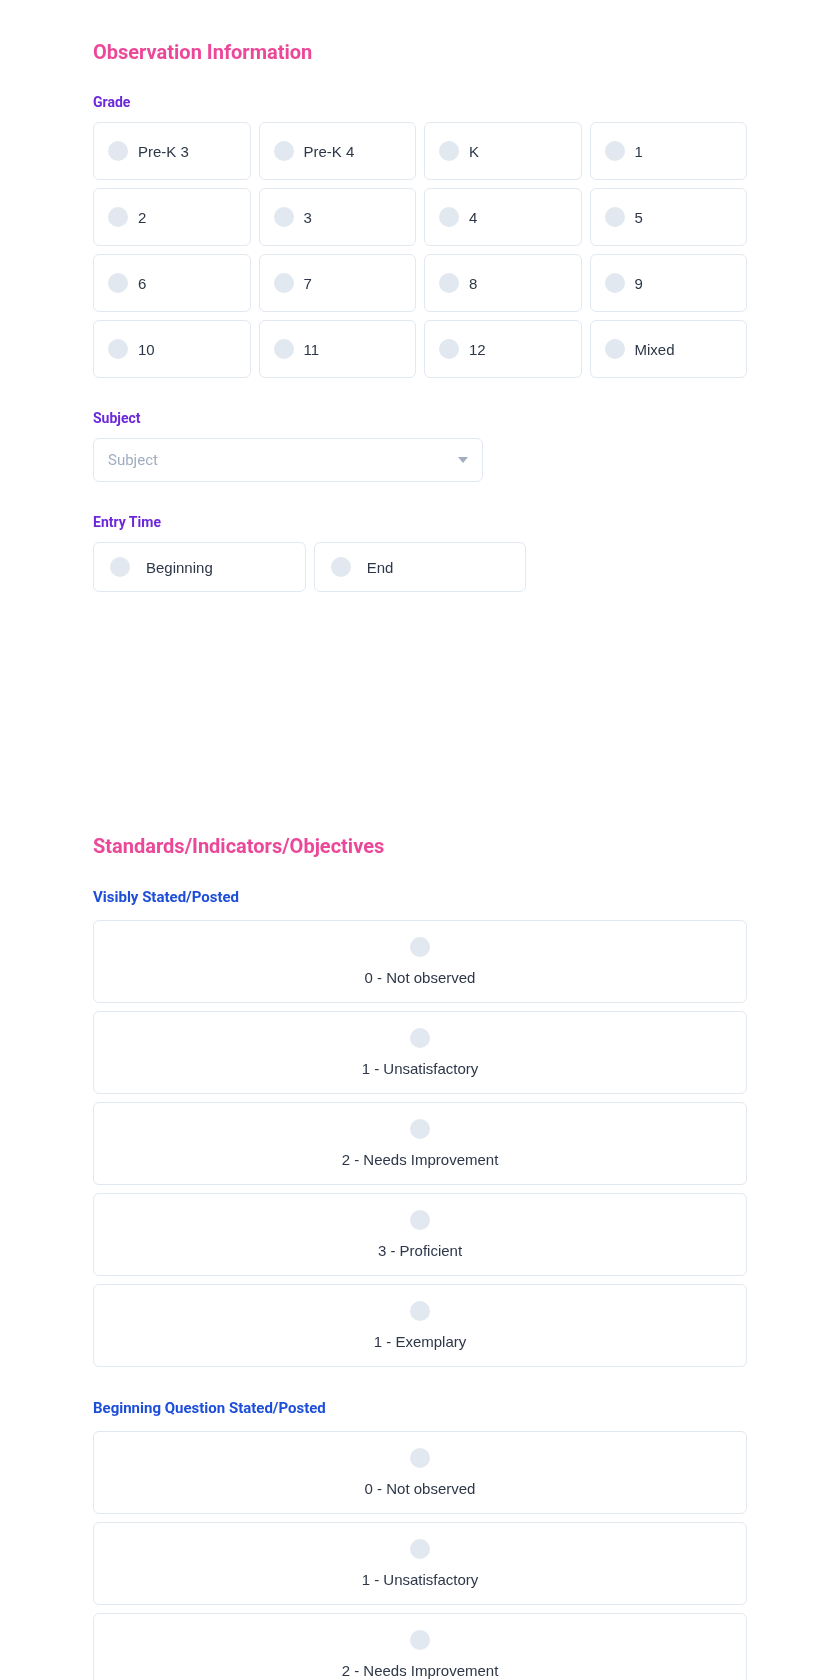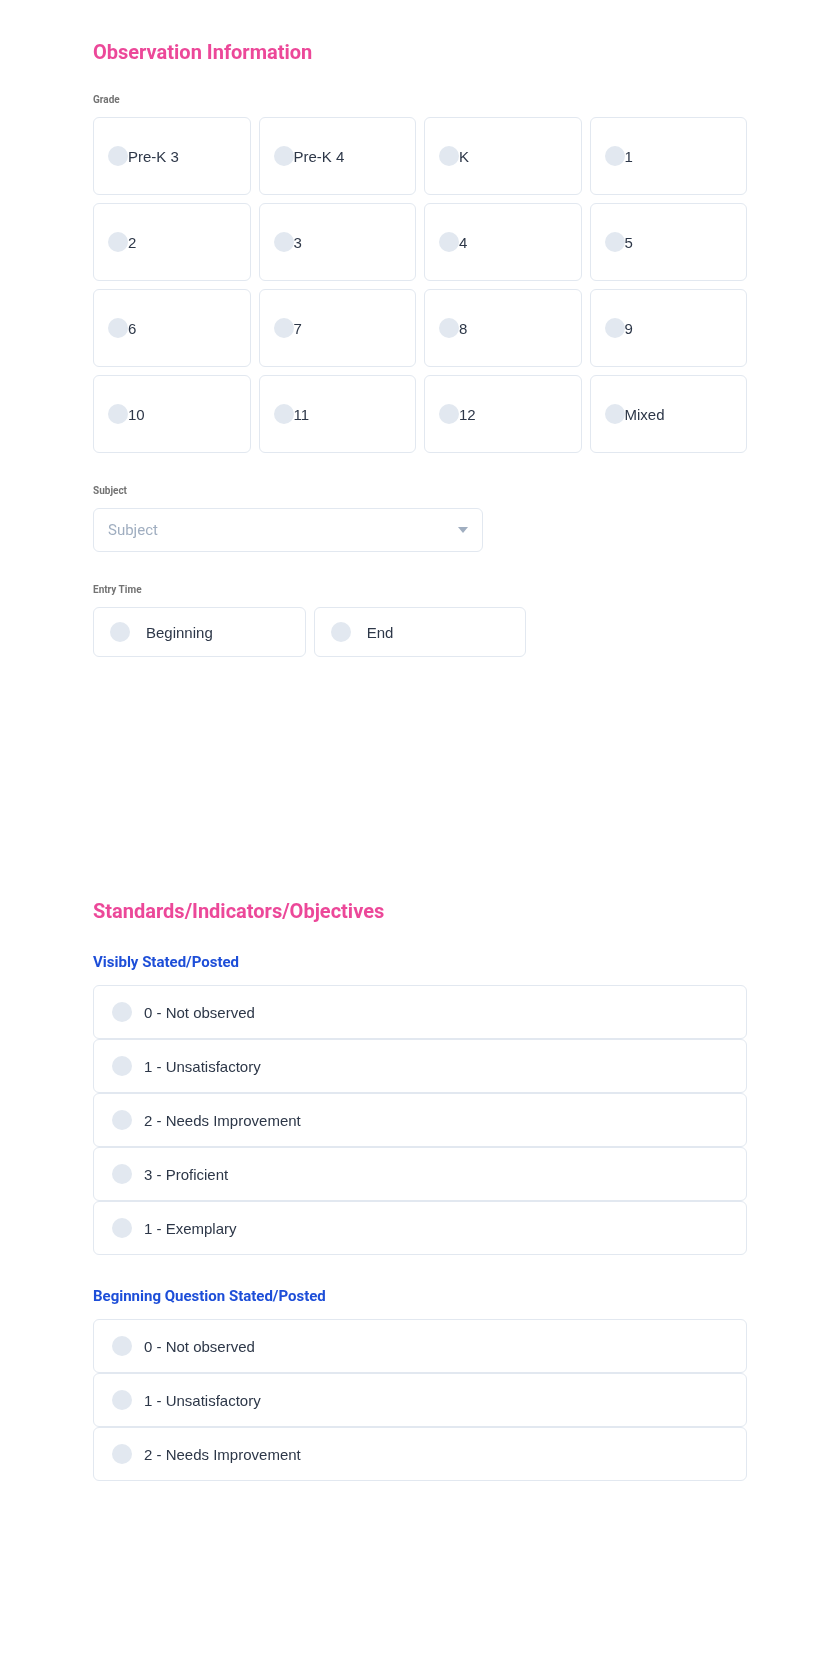--- a/index.html
+++ b/index.html
@@ -21,43 +21,44 @@
     }
 
     .section-title {
       font-size: 20px;
       font-weight: 700;
       color: #ec4899;
       margin-bottom: 30px;
     }
 
     .field-label {
-      font-size: 10px;
+      font-size: 14px;
       font-weight: 700;
-      color: #737373;
+      color: #6d28d9;
       margin-bottom: 12px;
     }
 
     .field-group {
       margin-bottom: 32px;
     }
 
     
     .grade-grid {
       display: grid;
       grid-template-columns: repeat(4, 1fr);
       gap: 8px;
     }
 
     .grade-option {
       display: flex;
       align-items: center;
+      gap: 10px;
       border: 1px solid #e2e8f0;
       border-radius: 6px;
-      padding: 28px 14px;
+      padding: 18px 14px;
       cursor: pointer;
       background: #ffffff;
       font-size: 15px;
       color: #2d3748;
     }
 
     .radio-circle {
       width: 20px;
       height: 20px;
       border-radius: 50%;
@@ -122,21 +123,23 @@
       display: flex;
       align-items: center;
       gap: 12px;
       border: 1px solid #e2e8f0;
       border-radius: 6px;
       padding: 16px 18px;
       cursor: pointer;
       background: #ffffff;
       font-size: 15px;
       color: #2d3748;
+      margin-bottom: 8px;
       width: 100%;
+      flex-direction: column;
     }
 
     .subsection-title {
       font-size: 15px;
       font-weight: 700;
       color: #1d4ed8;
       margin-bottom: 14px;
       margin-top: 28px;
     }
   </style>

